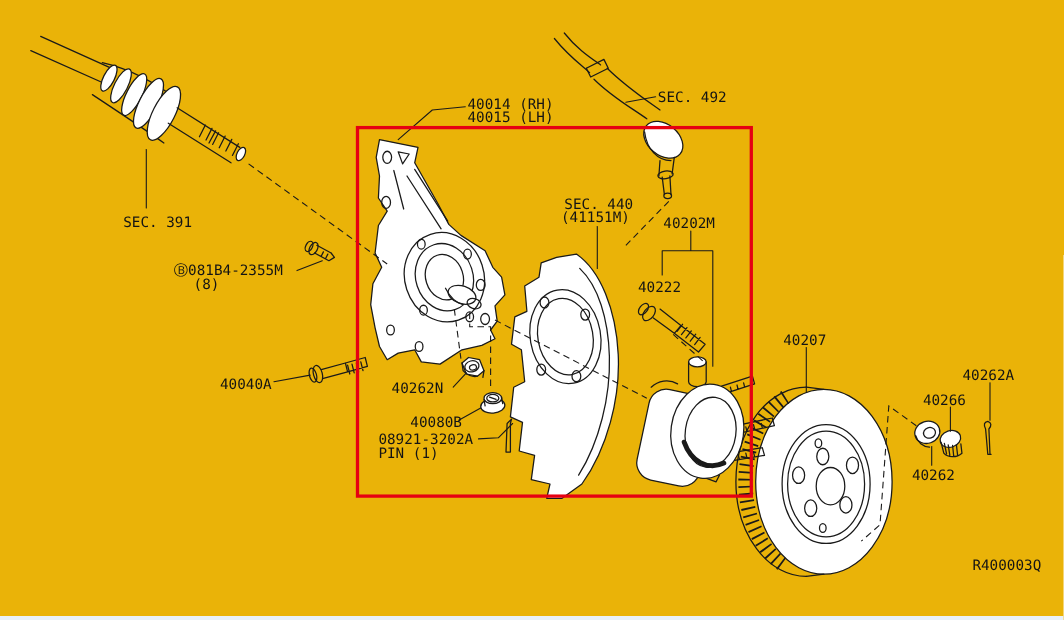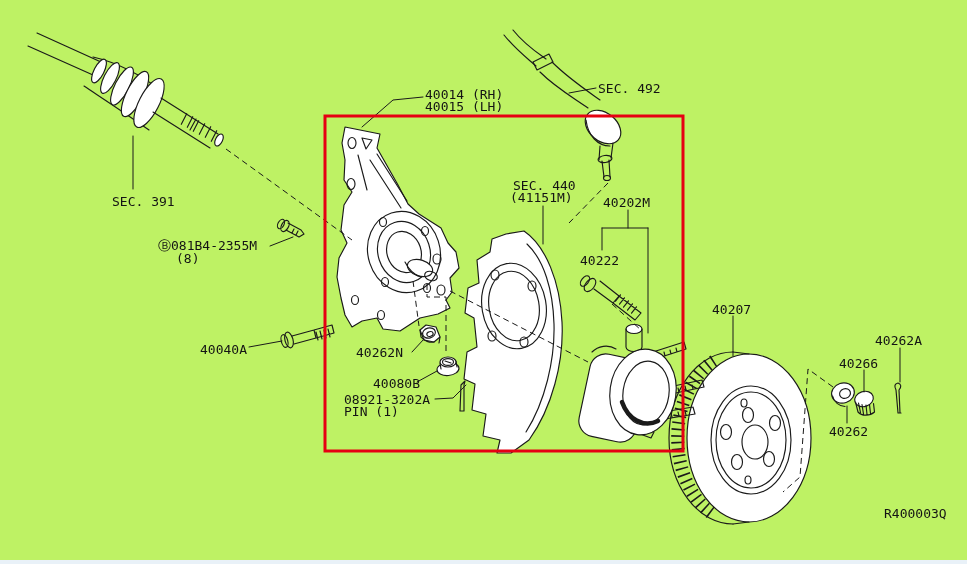--- a/index.html
+++ b/index.html
@@ -1,16 +1,16 @@
 <!DOCTYPE html>
 <html><head>
 <meta charset="utf-8">
 <style>
   html,body{margin:0;padding:0;background:#ffffff;}
-  .stage{position:relative;width:967px;height:564px;background:#bef264;overflow:hidden;
+  .stage{position:relative;width:967px;height:564px;background:#eab308;overflow:hidden;
          font-family:"DejaVu Sans Mono","Liberation Mono",monospace;}
   svg{position:absolute;left:0;top:0;}
   .ln{fill:none;stroke:#1a1a1a;stroke-width:1.15;stroke-linecap:round;stroke-linejoin:round;}
   .lnf{fill:#ffffff;stroke:#1a1a1a;stroke-width:1.15;stroke-linecap:round;stroke-linejoin:round;}
   .thin{stroke-width:1;}
   .heavy{fill:none;stroke:#1a1a1a;stroke-width:4.5;stroke-linecap:round;}
   .dash{fill:none;stroke:#1a1a1a;stroke-width:1;stroke-dasharray:6 4;}
   .hatchband{fill:none;stroke:#1a1a1a;stroke-width:13;stroke-dasharray:1.6 5;}
   .lbl{font-size:13px;fill:#141414;}
   .redbox{fill:none;stroke:#e60012;stroke-width:3;}

